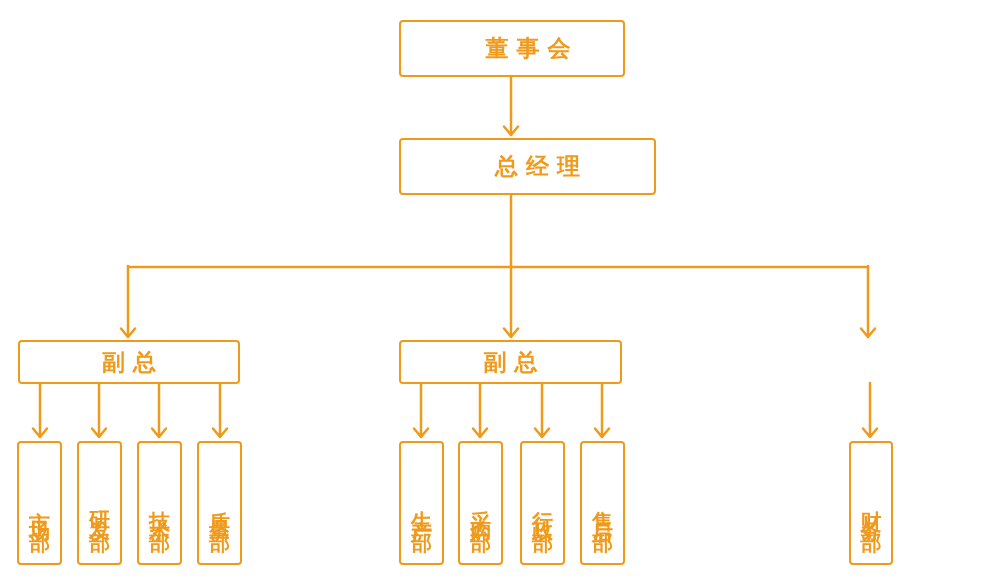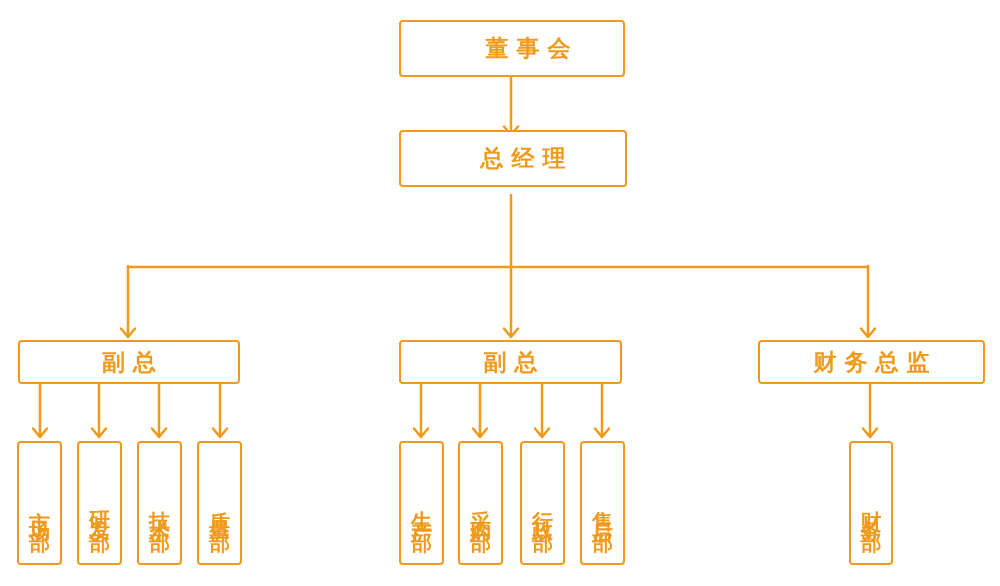--- a/index.html
+++ b/index.html
@@ -72,25 +72,24 @@
       <path d="M542 384 L542 437 M535 428.5 L542 437 L549 428.5"></path>
       <path d="M602 384 L602 437 M595 428.5 L602 437 L609 428.5"></path>
     </g>
     <g>
       <path d="M870 383 L870 437 M863 428.5 L870 437 L877 428.5"></path>
     </g>
   </svg>
 
   <div class="node hbox" style="left:399px; top:20px; width:226px; height:57px;padding-left:32px;">董事会</div>
 
-  <div class="node hbox" style="left:399px; top:130px; width:228px; height:57px;padding-left:20px;">总经理</div>
+  <div class="node hbox" style="left:399px; top:138px; width:257px; height:57px;padding-left:20px;">总经理</div>
 
   <div class="node hbox" style="left:18px; top:340px; width:222px; height:44px;">副总</div>
   <div class="node hbox" style="left:399px; top:340px; width:223px; height:44px;">副总</div>
-  <div class="node hbox" style="left:758px; top:340px; width:227px; height:44px;">财务总监</div>
 
   <div class="node vbox" style="left:17px; top:441px; width:45px; height:124px;">市场部</div>
   <div class="node vbox" style="left:77px; top:441px; width:45px; height:124px;">研发部</div>
   <div class="node vbox" style="left:137px; top:441px; width:45px; height:124px;">技术部</div>
   <div class="node vbox" style="left:197px; top:441px; width:45px; height:124px;">质量部</div>
 
   <div class="node vbox" style="left:399px; top:441px; width:45px; height:124px;">生产部</div>
   <div class="node vbox" style="left:458px; top:441px; width:45px; height:124px;">采购部</div>
   <div class="node vbox" style="left:520px; top:441px; width:45px; height:124px;">行政部</div>
   <div class="node vbox" style="left:580px; top:441px; width:45px; height:124px;">售后部</div>

